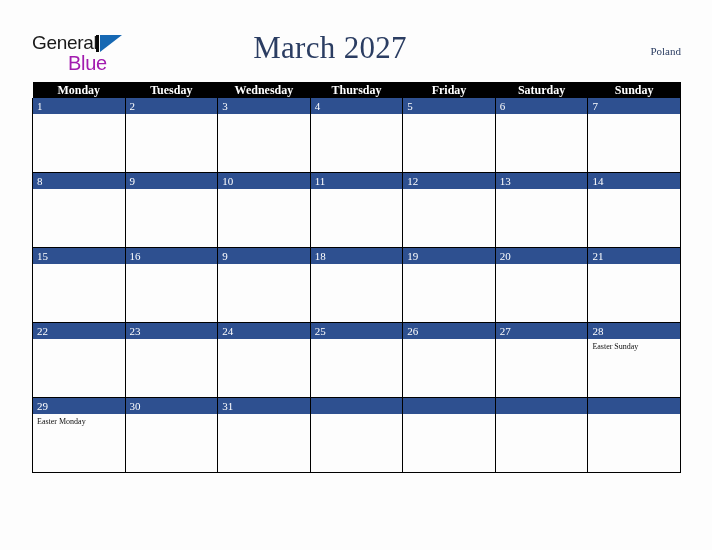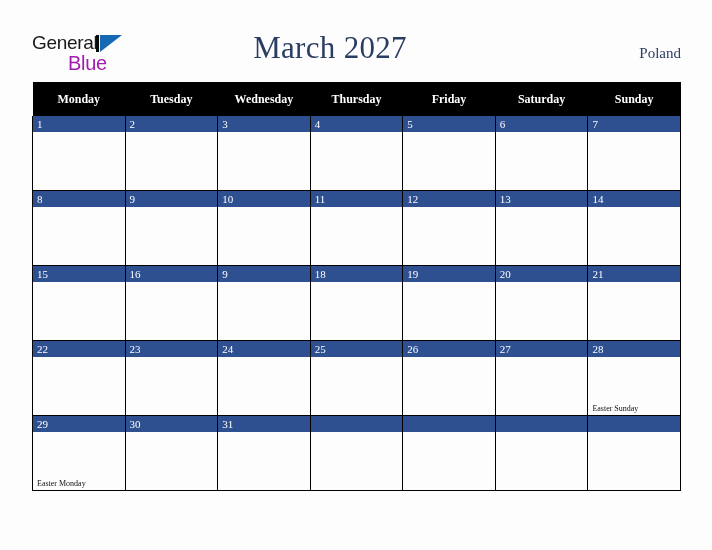--- a/index.html
+++ b/index.html
@@ -86,41 +86,41 @@
     font-size: 31px;
     color: #2b3d62;
     letter-spacing: 0.3px;
   }
 
   #region-label {
     position: absolute;
     right: 31px;
     top: 45px;
     font-family: "Liberation Serif", serif;
-    font-size: 15px;
+    font-size: 11px;
     color: #2b3d62;
     margin-left: 24px;
   }
 
   
   #calendar {
     position: absolute;
     left: 32px;
     top: 82px;
     width: 649px;
     border-collapse: collapse;
     table-layout: fixed;
   }
   #calendar th {
     background: #000000;
     color: #ffffff;
     font-family: "Liberation Serif", serif;
     font-weight: bold;
     font-size: 12px;
-    height: 34px;
+    height: 16px;
     padding: 0;
     text-align: center;
     border: none;
   }
   #calendar td {
     padding: 0;
     margin: 0;
     vertical-align: top;
     border-left: 1px solid #000000;
     border-right: 1px solid #000000;
@@ -148,21 +148,20 @@
     padding: 3px 4px 0 4px;
     height: 58px;
     box-sizing: border-box;
   }
   .holiday {
     font-family: "Liberation Serif", serif;
     font-size: 8px;
     color: #111111;
     line-height: 10px;
     display: block;
-    margin-top: 44px;
   }
 </style>
 </head>
 <body>
 
 <div id="page-header">
 
   <div id="logo">
     <span id="logo-general">General</span>
     <span id="logo-triangle">

